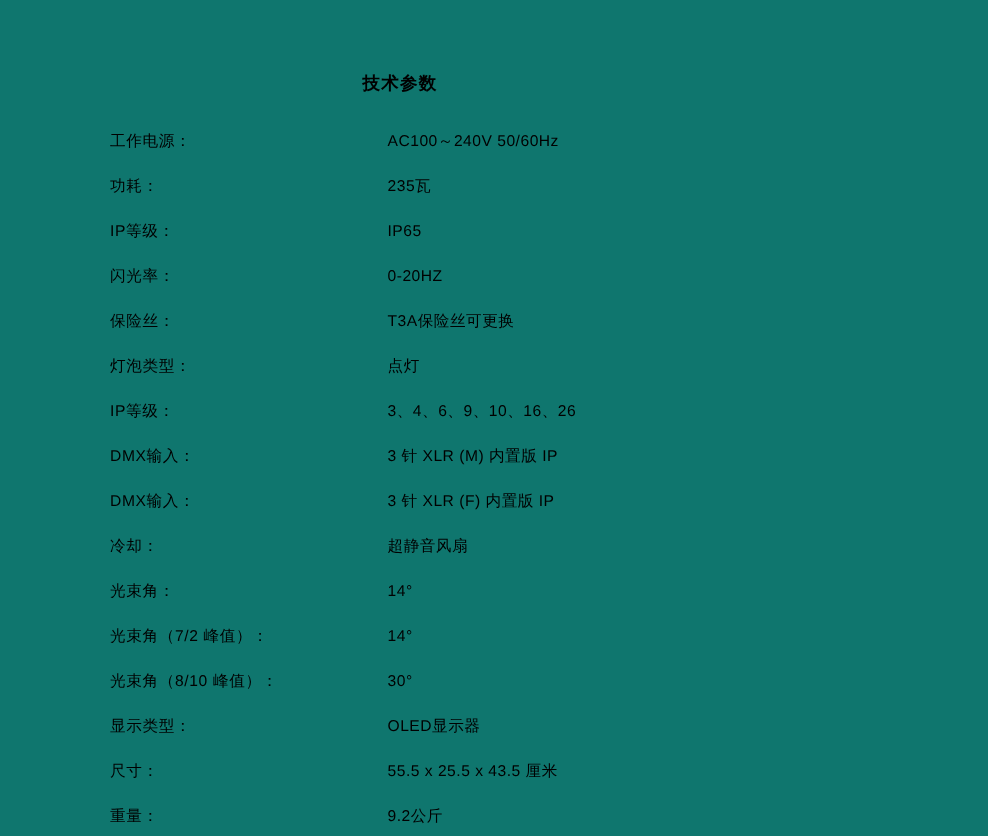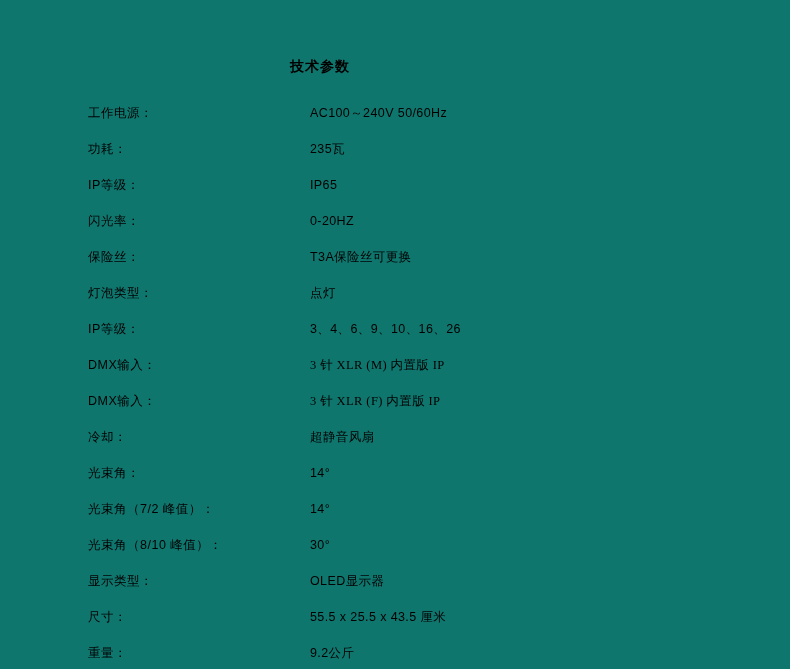--- a/index.html
+++ b/index.html
@@ -50,21 +50,21 @@
   }
   td.label-cell {
     width: 222px;
     letter-spacing: 0.5px;
   }
   td.value-cell {
     width: 418px;
     letter-spacing: 0.4px;
   }
   .value-mono {
-    font-family: Liberation Serif, serif;
+    font-family: Liberation Sans, sans-serif;
     font-size: 12px;
     letter-spacing: 0;
   }
 </style>
 </head>
 <body>
 
 <div class="page">
 
   <div class="doc-title">技术参数</div>

